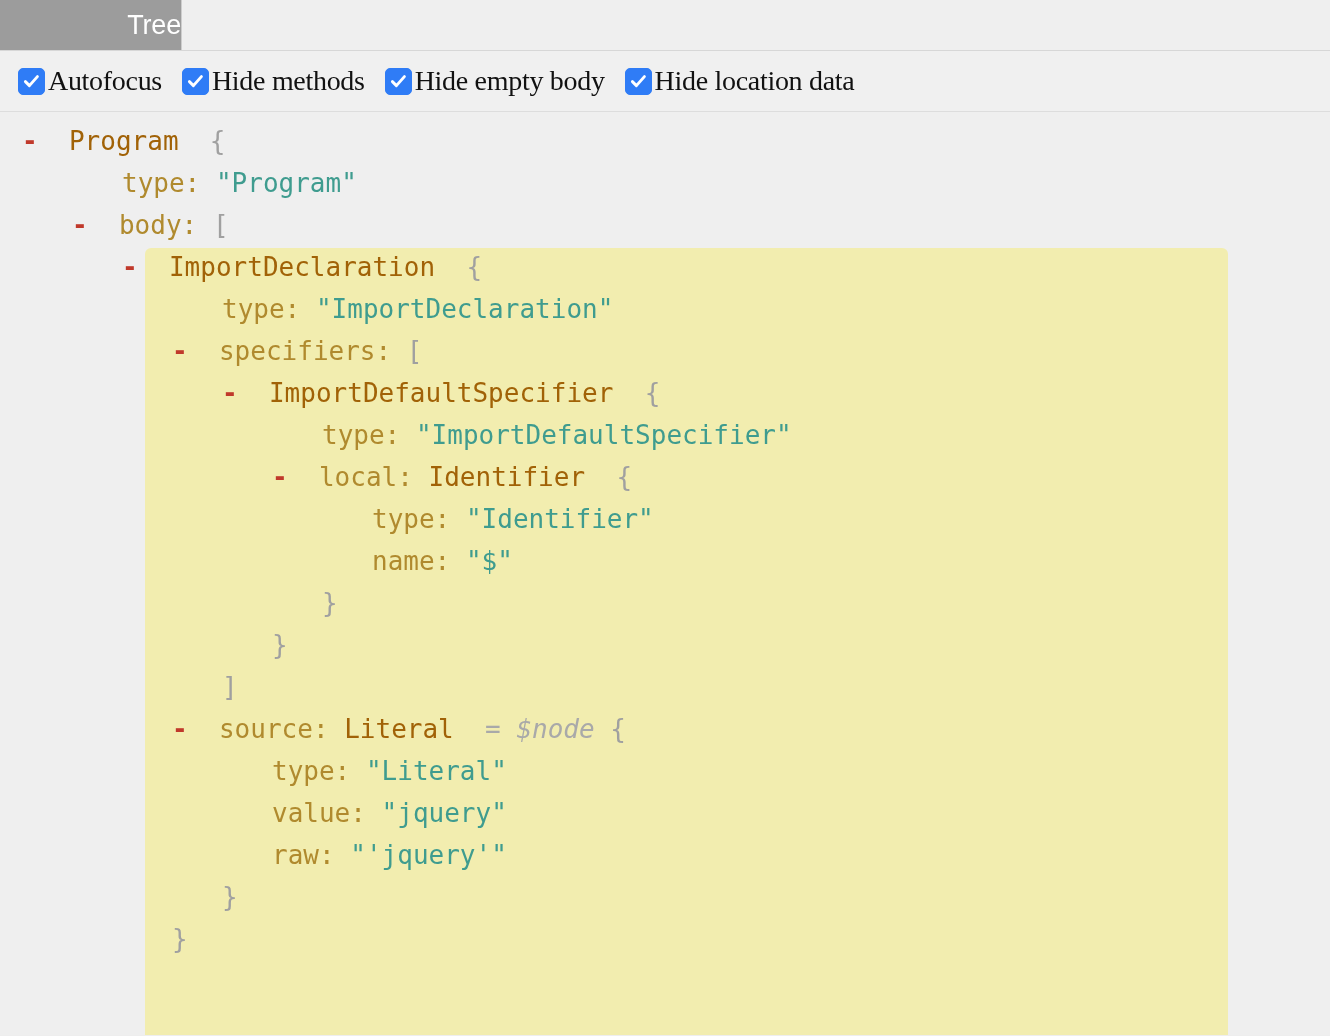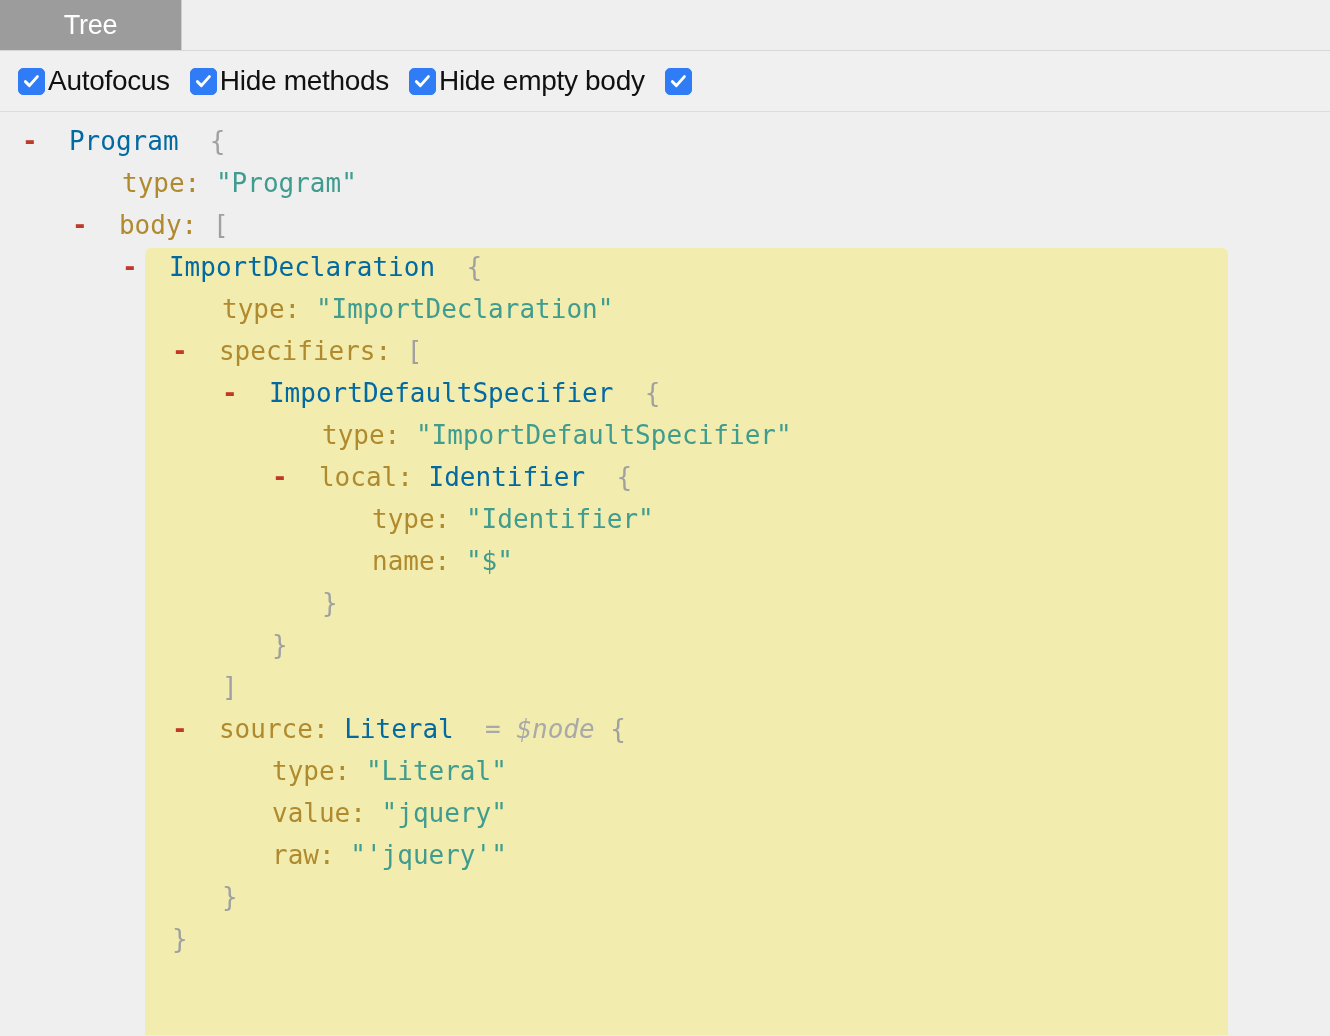--- a/index.html
+++ b/index.html
@@ -23,21 +23,21 @@
     background: #efefef;
     border-bottom: 1px solid #d7d7d7;
     display: flex;
     align-items: stretch;
     box-sizing: border-box;
   }
   .tab {
     width: 181px;
     display: flex;
     align-items: center;
-    justify-content: center;
+    justify-content: flex-end;
     font-size: 27px;
     color: #0c0c0c;
     letter-spacing: -0.2px;
     box-sizing: border-box;
     user-select: none;
   }
   .tab.active {
     background: #9c9c9c;
     color: #ffffff;
   }
@@ -54,20 +54,21 @@
   
   .optionsbar {
     height: 61px;
     background: #f0f0f0;
     border-bottom: 1px solid #dddddd;
     display: flex;
     align-items: center;
     padding-left: 18px;
     box-sizing: border-box;
     gap: 0px;
+    font-family: Liberation Serif, serif;
   }
   .opt {
     display: flex;
     align-items: center;
     margin-right: 20px;
     user-select: none;
   }
   .cbox {
     width: 27px;
     height: 27px;
@@ -122,21 +123,21 @@
   }
   .line {
     height: 42px;
     padding-left: 22px;
     white-space: pre;
   }
   .tog {
     color: #c0392b;
     font-weight: bold;
   }
-  .nodetype { color: #0369a1; }
+  .nodetype { color: #a16207; }
   .key      { color: #b08a2e; }
   .str      { color: #3f9c8f; }
   .punc     { color: #a0a0a0; }
   .alias    { color: #a9a9a9; font-style: italic; }
 </style>
 </head>
 <body>
 
 <div class="tabbar">
   <div class="tab active">
@@ -174,20 +175,21 @@
     </span>
     <span class="opt-label">Hide empty body</span>
   </label>
 
   <label class="opt">
     <span class="cbox on">
       <svg width="19" height="19" viewBox="0 0 19 19" aria-hidden="true">
         <path d="M3.4 9.6 L7.4 13.6 L15.4 4.6" fill="none" stroke="#ffffff" stroke-width="2.9" stroke-linecap="round" stroke-linejoin="round"></path>
       </svg>
     </span>
+    <span class="opt-label">Hide location data</span>
   </label>
 
 
 </div>
 
 <div class="treepanel">
   <div class="highlight"></div>
   <div class="code" id="code"><div class="line" style="padding-left: 22px;"><span class="tog">-</span>  <span class="nodetype">Program</span>  <span class="punc">{</span></div><div class="line" style="padding-left: 122px;"><span class="key">type:</span> <span class="str">"Program"</span></div><div class="line" style="padding-left: 72px;"><span class="tog">-</span>  <span class="key">body:</span> <span class="punc">[</span></div><div class="line" style="padding-left: 122px;"><span class="tog">-</span>  <span class="nodetype">ImportDeclaration</span>  <span class="punc">{</span></div><div class="line" style="padding-left: 222px;"><span class="key">type:</span> <span class="str">"ImportDeclaration"</span></div><div class="line" style="padding-left: 172px;"><span class="tog">-</span>  <span class="key">specifiers:</span> <span class="punc">[</span></div><div class="line" style="padding-left: 222px;"><span class="tog">-</span>  <span class="nodetype">ImportDefaultSpecifier</span>  <span class="punc">{</span></div><div class="line" style="padding-left: 322px;"><span class="key">type:</span> <span class="str">"ImportDefaultSpecifier"</span></div><div class="line" style="padding-left: 272px;"><span class="tog">-</span>  <span class="key">local:</span> <span class="nodetype">Identifier</span>  <span class="punc">{</span></div><div class="line" style="padding-left: 372px;"><span class="key">type:</span> <span class="str">"Identifier"</span></div><div class="line" style="padding-left: 372px;"><span class="key">name:</span> <span class="str">"$"</span></div><div class="line" style="padding-left: 322px;"><span class="punc">}</span></div><div class="line" style="padding-left: 272px;"><span class="punc">}</span></div><div class="line" style="padding-left: 222px;"><span class="punc">]</span></div><div class="line" style="padding-left: 172px;"><span class="tog">-</span>  <span class="key">source:</span> <span class="nodetype">Literal</span>  <span class="alias">= $node</span> <span class="punc">{</span></div><div class="line" style="padding-left: 272px;"><span class="key">type:</span> <span class="str">"Literal"</span></div><div class="line" style="padding-left: 272px;"><span class="key">value:</span> <span class="str">"jquery"</span></div><div class="line" style="padding-left: 272px;"><span class="key">raw:</span> <span class="str">"'jquery'"</span></div><div class="line" style="padding-left: 222px;"><span class="punc">}</span></div><div class="line" style="padding-left: 172px;"><span class="punc">}</span></div></div>
 </div>
 

